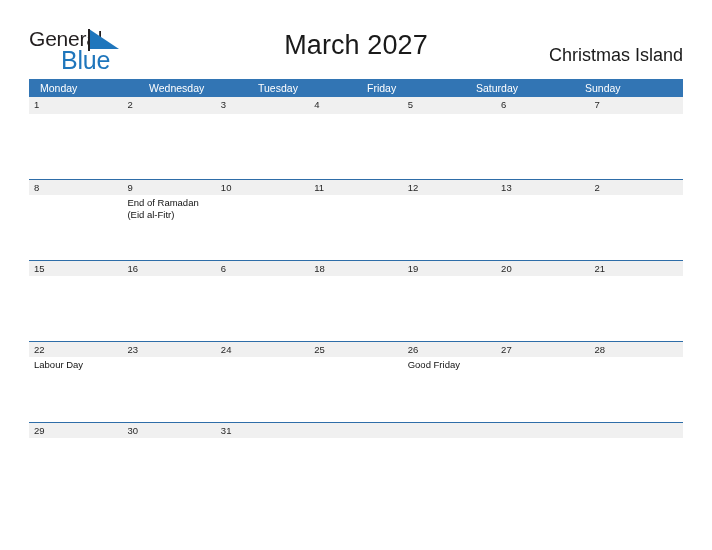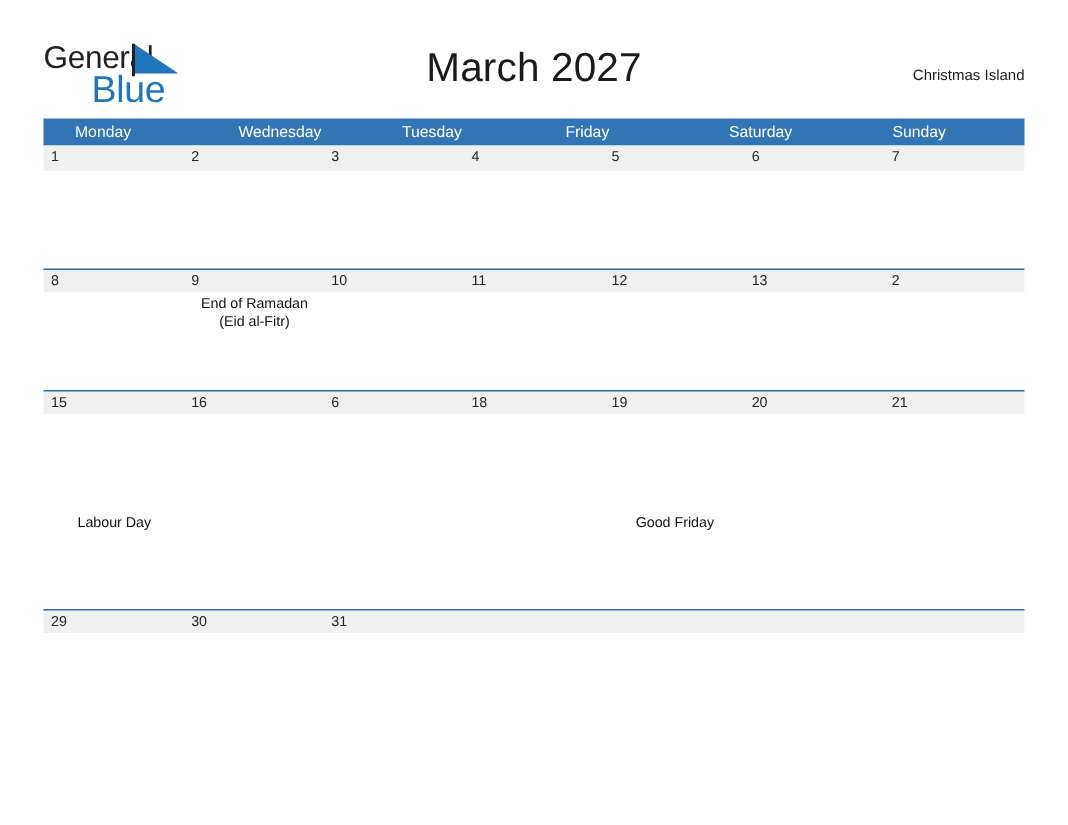--- a/index.html
+++ b/index.html
@@ -75,21 +75,21 @@
     font-weight: 400;
     color: #1a1a1a;
     letter-spacing: 0.1px;
     font-family: "Liberation Sans", sans-serif;
   }
 
   .country {
     position: absolute;
     right: 0;
     top: 19px;
-    font-size: 10px;
+    font-size: 18px;
     color: #1a1a1a;
     text-align: center;
     font-family: "Liberation Sans", sans-serif;
   }
 
   
   .calendar {
     position: absolute;
     left: 29px;
     top: 79px;
@@ -98,21 +98,21 @@
 
   .weekday-row {
     display: flex;
     width: 654px;
     height: 18px;
     background: #3275b4;
   }
   .weekday {
     flex: 1 1 0;
     box-sizing: border-box;
-    padding-left: 21px;
+    padding-left: 11px;
     font-size: 10.5px;
     line-height: 18px;
     color: #ffffff;
     font-family: "Liberation Sans", sans-serif;
     white-space: nowrap;
     overflow: hidden;
   }
 
   .week-row {
     width: 654px;
@@ -148,21 +148,20 @@
     background: #ffffff;
   }
   .event-cell {
     flex: 1 1 0;
     box-sizing: border-box;
     padding: 2px 4px 0 5px;
     font-size: 9.5px;
     line-height: 12.5px;
     color: #111111;
     font-family: "Liberation Sans", sans-serif;
-    text-align: center;
   }
   .event-cell .ev {
     display: block;
     white-space: nowrap;
   }
 
   .week-row.last .event-band { height: 26px; }
 </style>
 </head>
 <body>
@@ -259,20 +258,29 @@
         <div class="event-cell"></div>
         <div class="event-cell"></div>
         <div class="event-cell"></div>
         <div class="event-cell"></div>
         <div class="event-cell"></div>
         <div class="event-cell"></div>
       </div>
     </div>
 
     <div class="week-row">
+      <div class="date-band">
+        <div class="date-cell">22</div>
+        <div class="date-cell">23</div>
+        <div class="date-cell">24</div>
+        <div class="date-cell">25</div>
+        <div class="date-cell">26</div>
+        <div class="date-cell">27</div>
+        <div class="date-cell">28</div>
+      </div>
       <div class="event-band">
         <div class="event-cell">
             <span class="ev">Labour Day</span>
           </div>
         <div class="event-cell"></div>
         <div class="event-cell"></div>
         <div class="event-cell"></div>
         <div class="event-cell">
             <span class="ev">Good Friday</span>
           </div>

